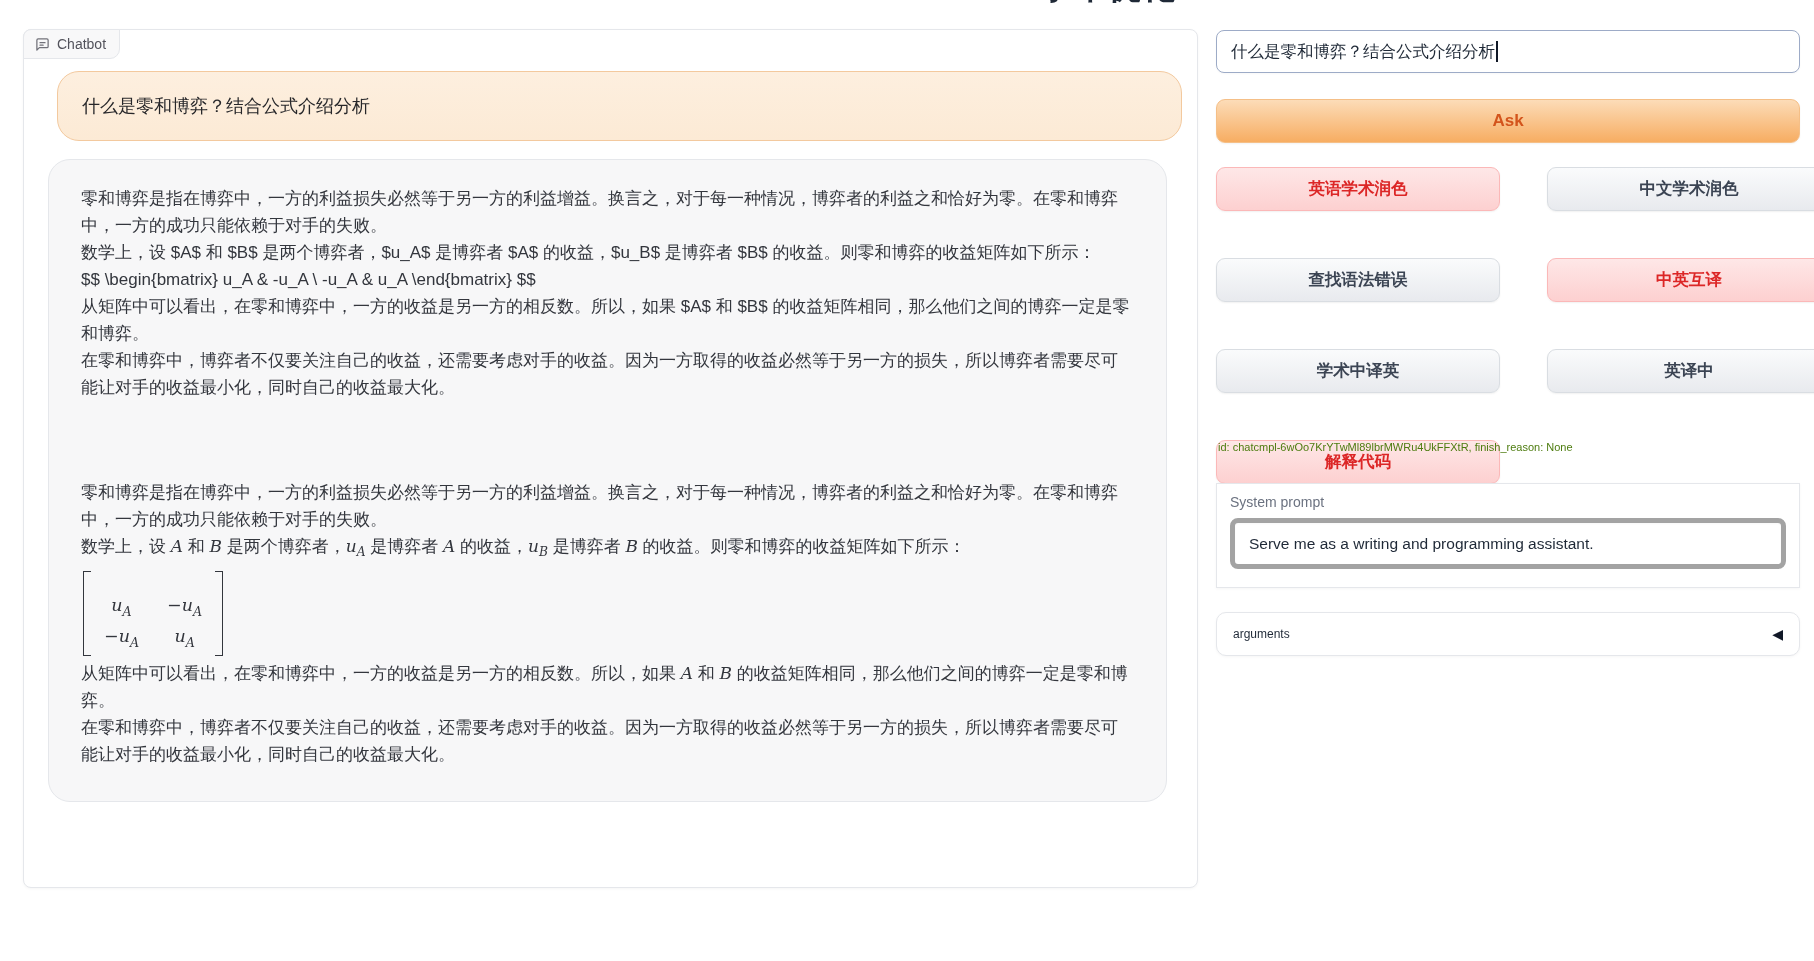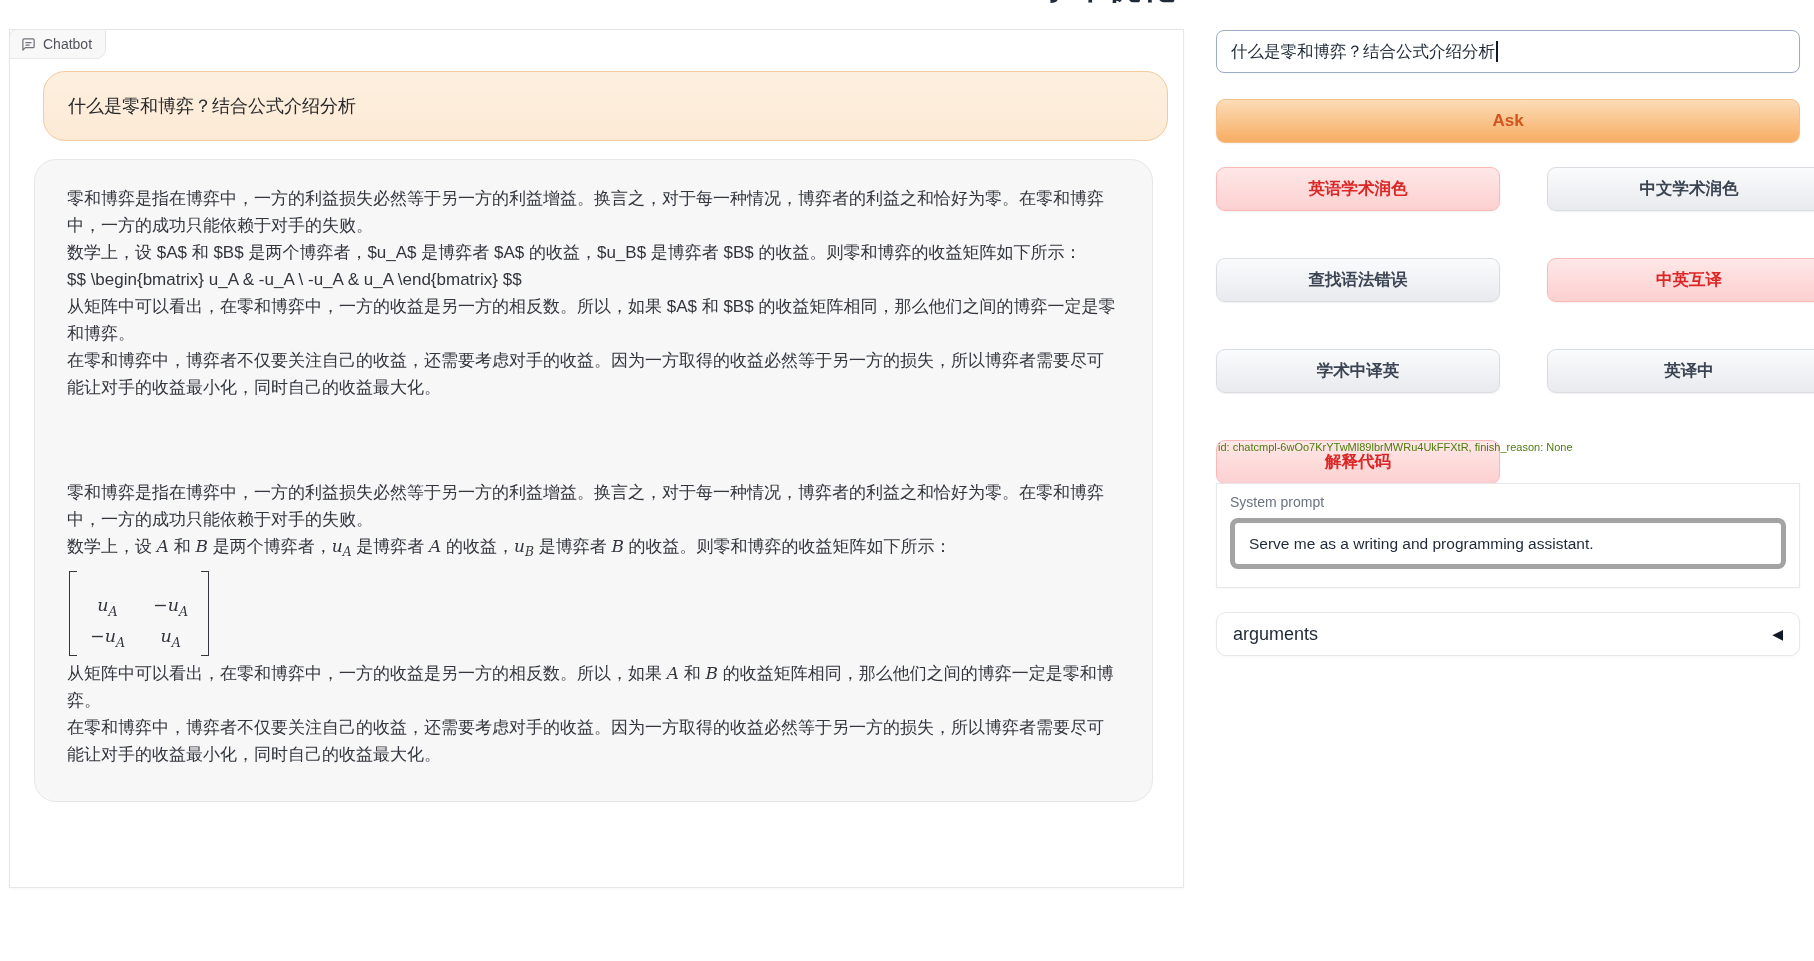--- a/index.html
+++ b/index.html
@@ -14,22 +14,22 @@
     position:absolute; left:880px; top:0; width:300px; height:6px;
     overflow:hidden; text-align:center;
   }
   .title-clip h1 {
     font-size:34px; font-weight:700; color:#1f2937; margin-top:-36px;
     white-space:nowrap;
   }
 
   
   .chat-panel {
-    position:absolute; left:9px; top:29px; width:1175px; height:859px;
-    background:#ffffff; border:1px solid #e5e7eb; border-radius:0;
+    position:absolute; left:23px; top:29px; width:1175px; height:859px;
+    background:#ffffff; border:1px solid #e5e7eb; border-radius:8px;
     box-shadow:0 1px 3px rgba(0,0,0,0.04);
   }
   .chat-label {
     position:absolute; left:-1px; top:-1px;
     display:flex; align-items:center; gap:7px;
     background:#f8f8f9; border:1px solid #e5e7eb;
     border-top-left-radius:8px; border-bottom-right-radius:10px;
     padding:6px 13px 6px 11px;
     font-size:14px; color:#52525b;
   }
@@ -114,21 +114,21 @@
     display:flex; align-items:center; padding:0 14px;
     font-size:15.5px; color:#1f2937; box-shadow:inset 0 1px 2px rgba(0,0,0,0.03);
   }
   .accordion {
     position:absolute; left:0; top:612px; width:584px; height:44px;
     background:#ffffff; border:1px solid #e5e7eb; border-radius:10px;
     box-shadow:0 1px 3px rgba(0,0,0,0.04);
     display:flex; align-items:center; justify-content:space-between;
     padding:0 16px; cursor:pointer;
   }
-  .accordion .acc-label { font-size:18px; color:#1f2937; }
+  .accordion .acc-label { font-size:12px; color:#1f2937; }
   .accordion .acc-arrow { font-size:14px; color:#111827; }
 </style>
 </head>
 <body>
 
 <div id="app">
 
   <div class="title-clip">
     <h1>ChatGPT 学术优化</h1>
   </div>

